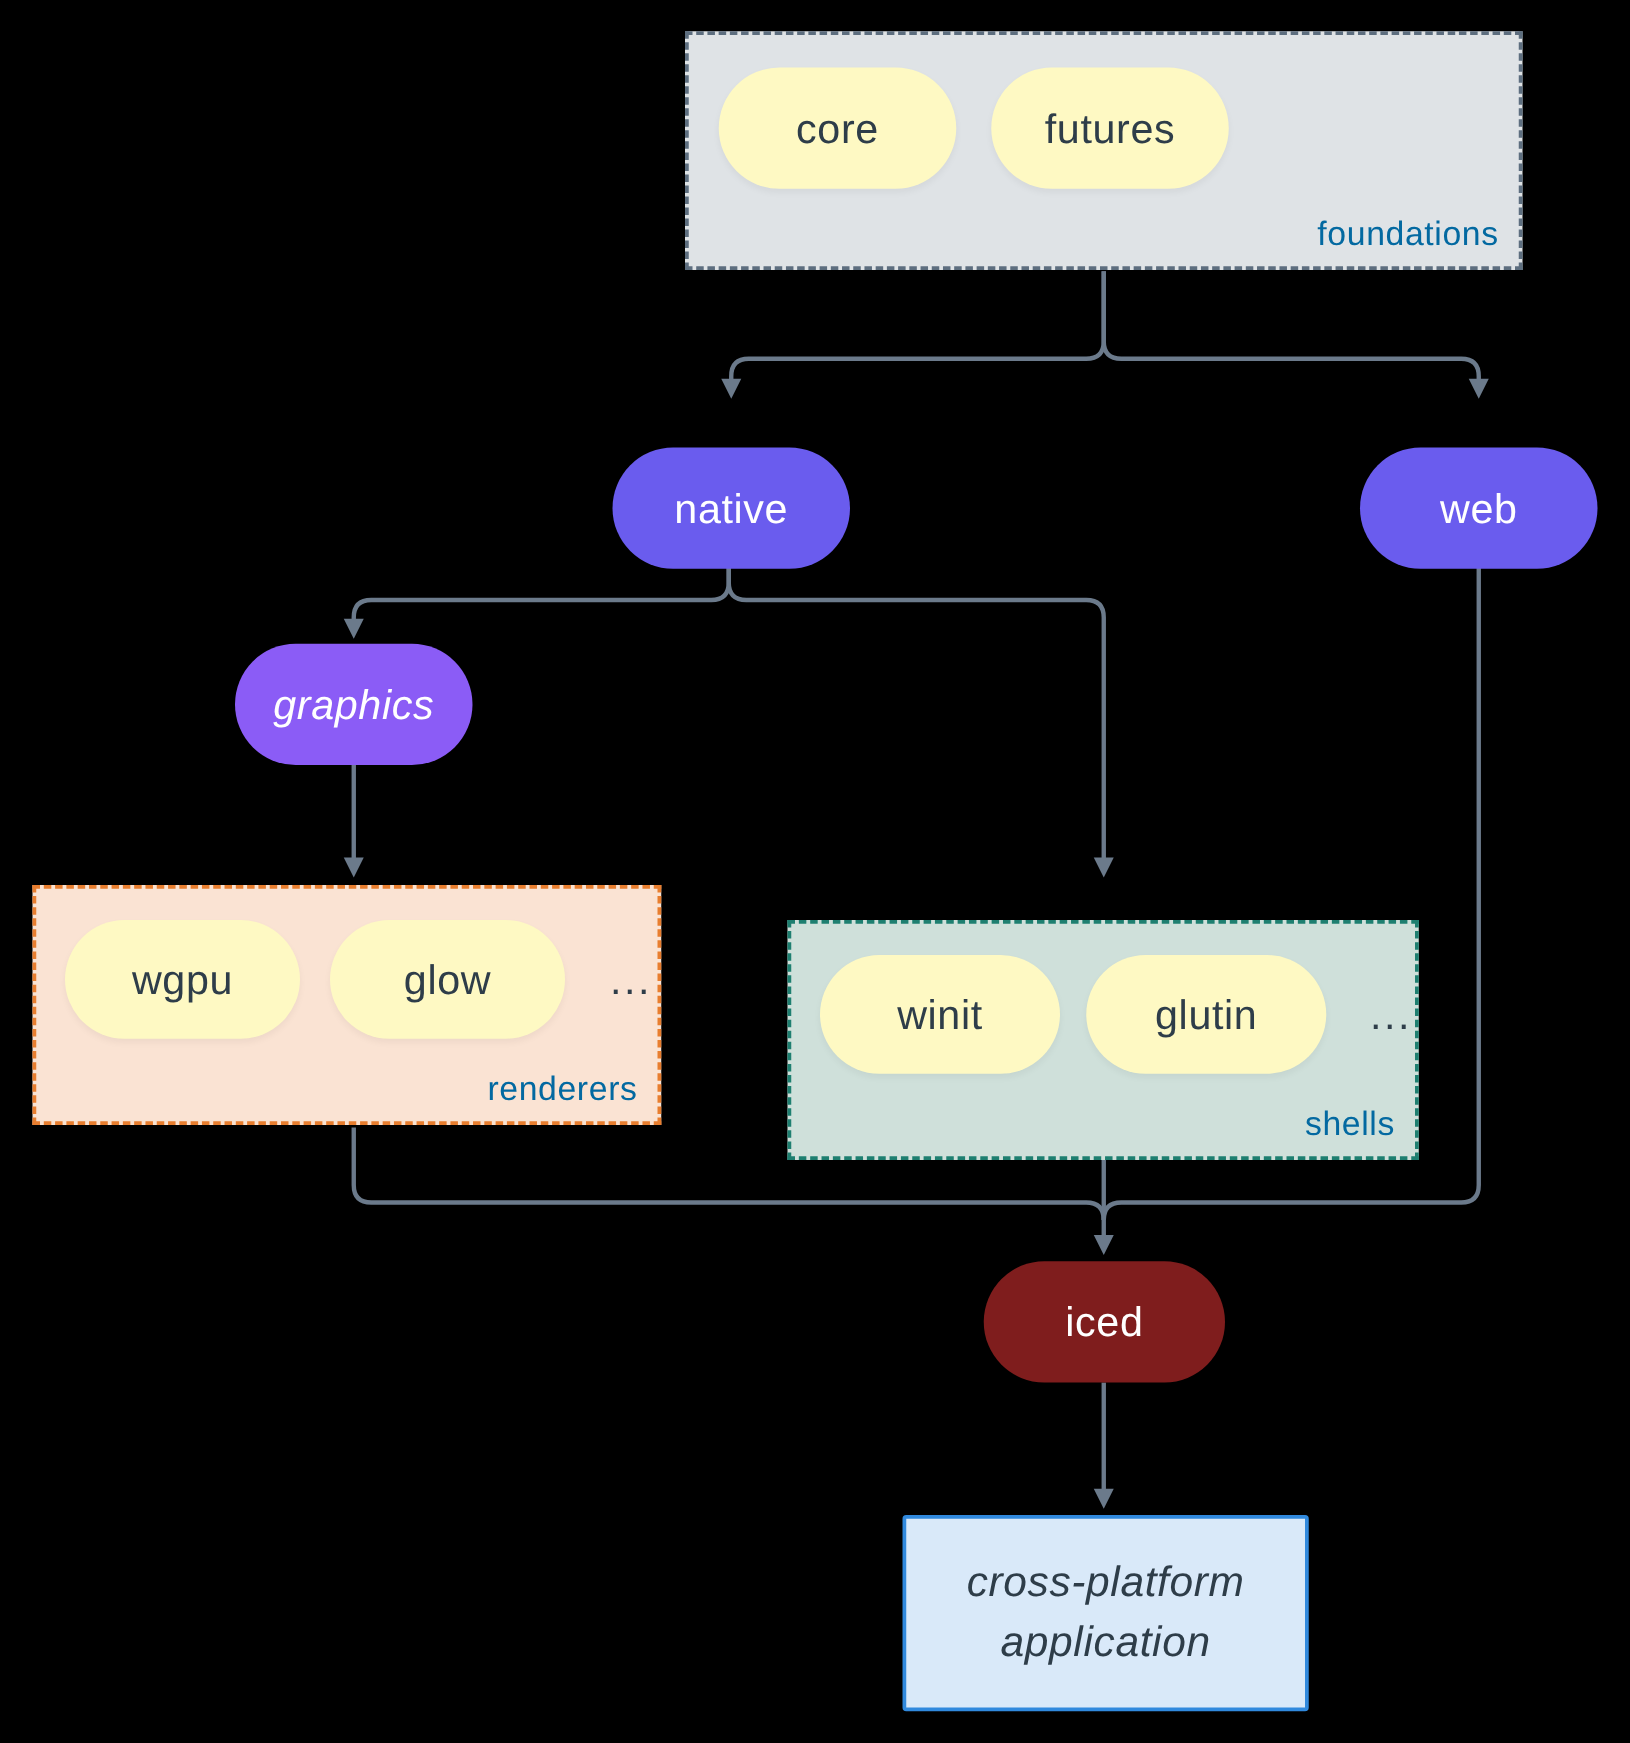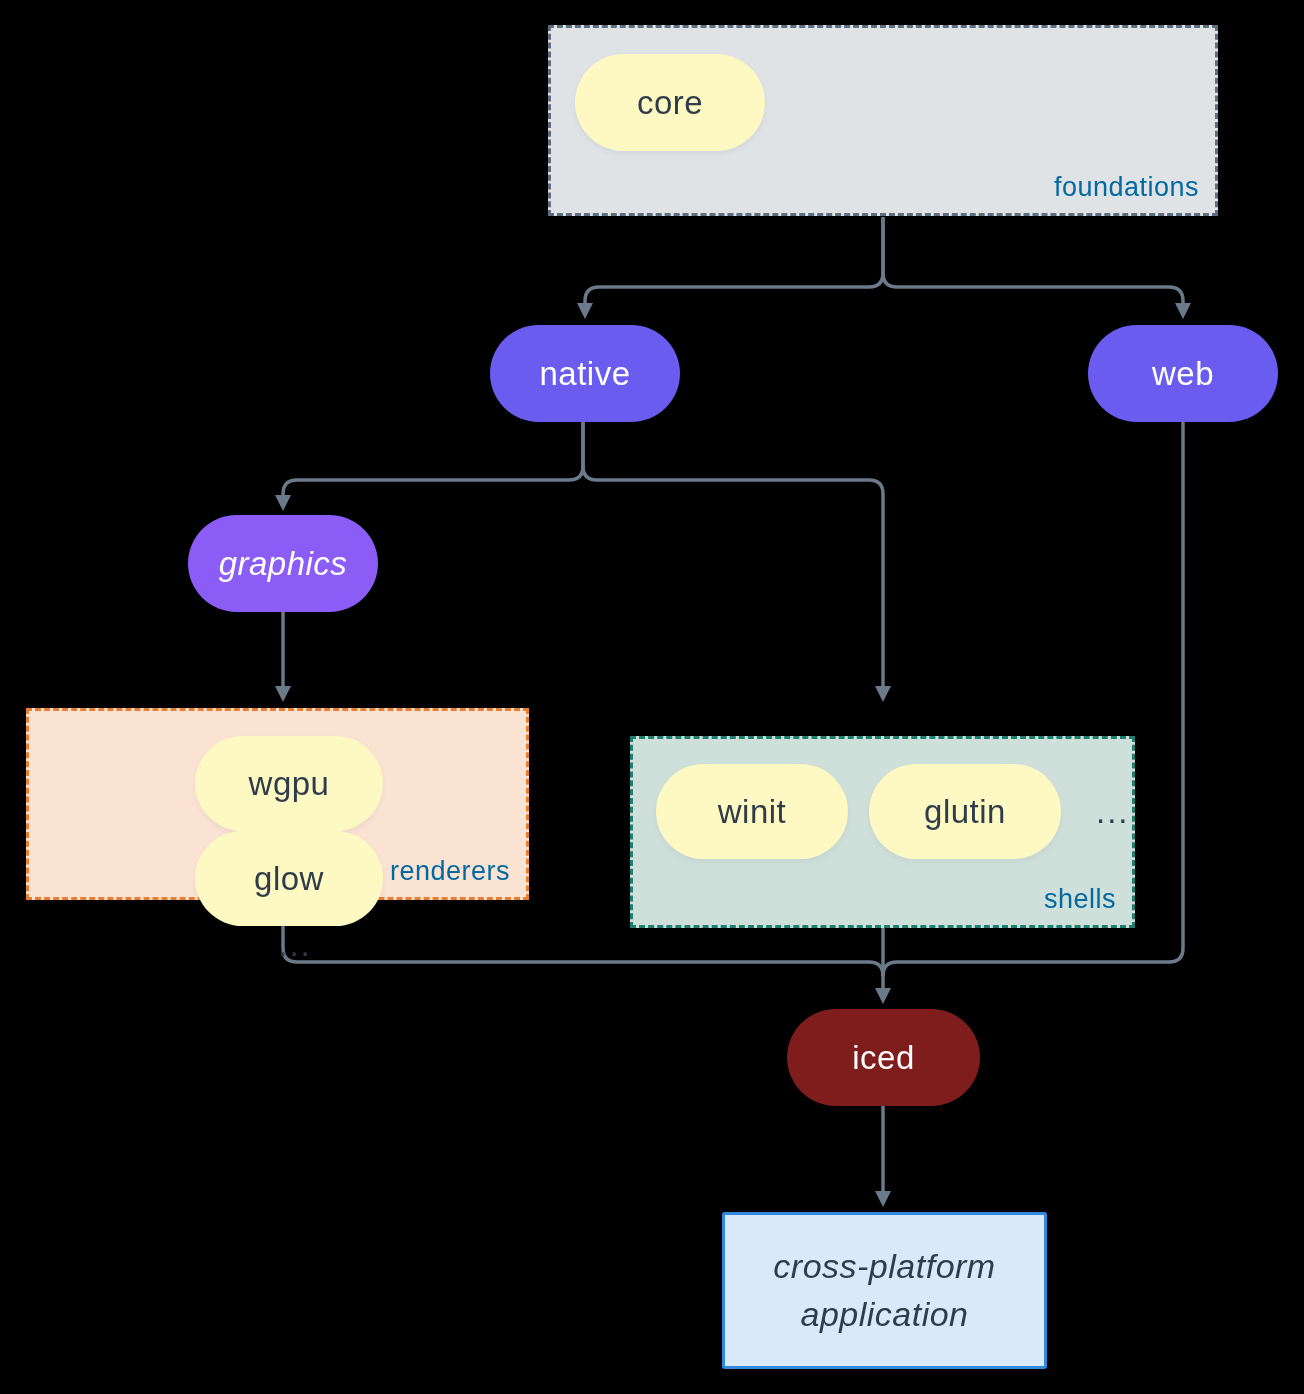--- a/index.html
+++ b/index.html
@@ -9,42 +9,42 @@
   }
   svg.edges{position:absolute;left:0;top:0;width:1304px;height:1394px;}
   .edge{stroke:#6b7a8b;stroke-width:3.5;fill:none;}
   .arrowhead{fill:#6b7a8b;stroke:none;}
 
   .pill{
     position:absolute;display:flex;align-items:center;justify-content:center;
     border-radius:50px;font-size:33px;letter-spacing:.5px;
   }
   .pill.white{background:#fef9c3;color:#2e3d49;box-shadow:0 3px 6px rgba(0,0,0,0.05);}
-  .pill.purple{background:#6a5cee;color:#ffffff;}
+  .pill.purple{background:#6a5cee;color:#ffffff;margin-top:33px;}
   .pill.orange{background:#8b5cf6;color:#ffffff;font-style:italic;}
   .pill.blue{background:#7f1d1d;color:#ffffff;}
 
   .group{position:absolute;box-sizing:border-box;}
   .group .row{display:flex;align-items:center;}
   .group .dots{font-size:33px;color:#2e3d49;letter-spacing:2px;}
   .group-label{
     position:absolute;right:16px;bottom:10px;font-size:27px;color:#0369a1;letter-spacing:.5px;
   }
   #g-foundations{
     left:548px;top:25px;width:670px;height:191px;
     background:#dfe3e6;border:3px dashed #5d6e7f;
   }
   #g-foundations .row{margin:26px 0 0 24px;gap:28px;}
   #g-foundations .pill{position:static;width:190px;height:97px;}
 
   #g-renderers{
     left:26px;top:708px;width:503px;height:192px;
     background:#fae3d3;border:3px dashed #e87e2f;
   }
-  #g-renderers .row{margin:25px 0 0 23px;flex-direction:column;}
+  #g-renderers .row{margin:25px 0 0 23px;gap:24px;}
   #g-renderers .pill{position:static;width:188px;height:95px;}
   #g-renderers .dots{margin-left:12px;}
 
   #g-shells{
     left:630px;top:736px;width:505px;height:192px;
     background:#cfe0da;border:3px dashed #1e7f70;
   }
   #g-shells .row{margin:25px 0 0 23px;gap:21px;}
   #g-shells .pill{position:static;width:192px;height:95px;}
   #g-shells .dots{margin-left:14px;}
@@ -91,20 +91,21 @@
     <path class="edge" d="M883 902 V990"></path>
     <polygon class="arrowhead" points="875,988 891,988 883,1004"></polygon>
 
     <path class="edge" d="M883 1106 V1193"></path>
     <polygon class="arrowhead" points="875,1191 891,1191 883,1207"></polygon>
   </svg>
 
   <div class="group" id="g-foundations">
     <div class="row">
       <div class="pill white">core</div>
+      <div class="pill white">futures</div>
     </div>
     <div class="group-label">foundations</div>
   </div>
 
   <div class="pill purple" id="n-native">native</div>
   <div class="pill purple" id="n-web">web</div>
 
   <div class="pill orange" id="n-graphics">graphics</div>
 
   <div class="group" id="g-renderers">

